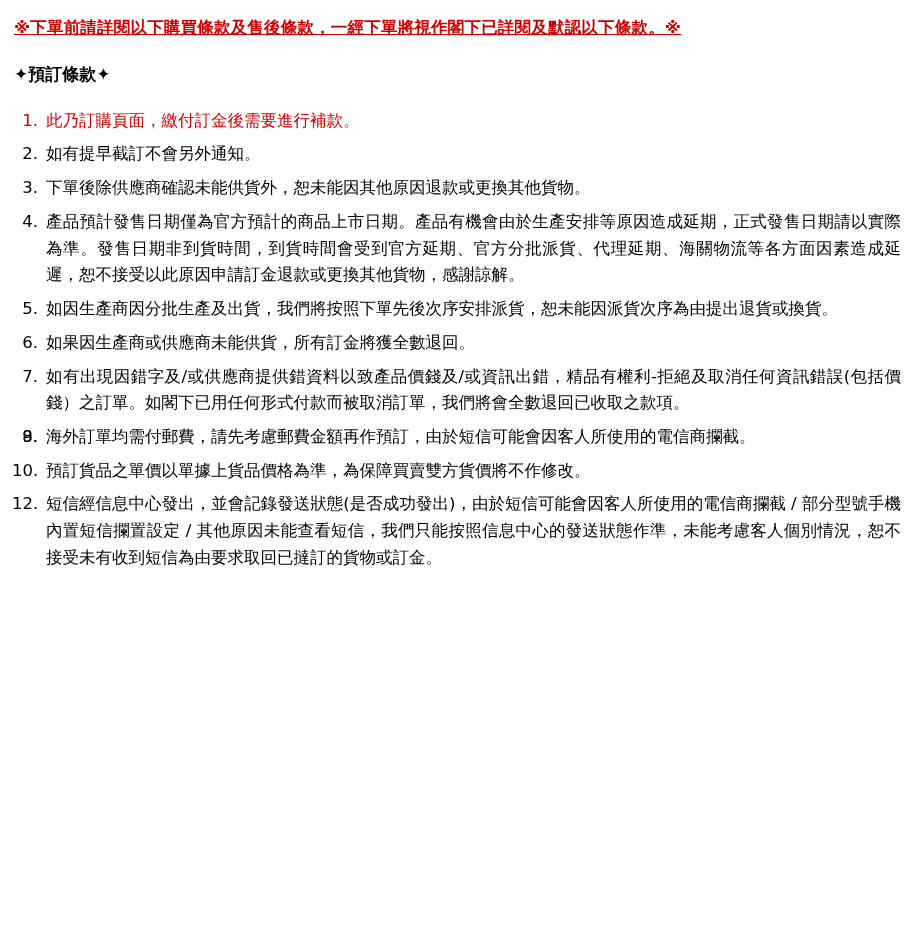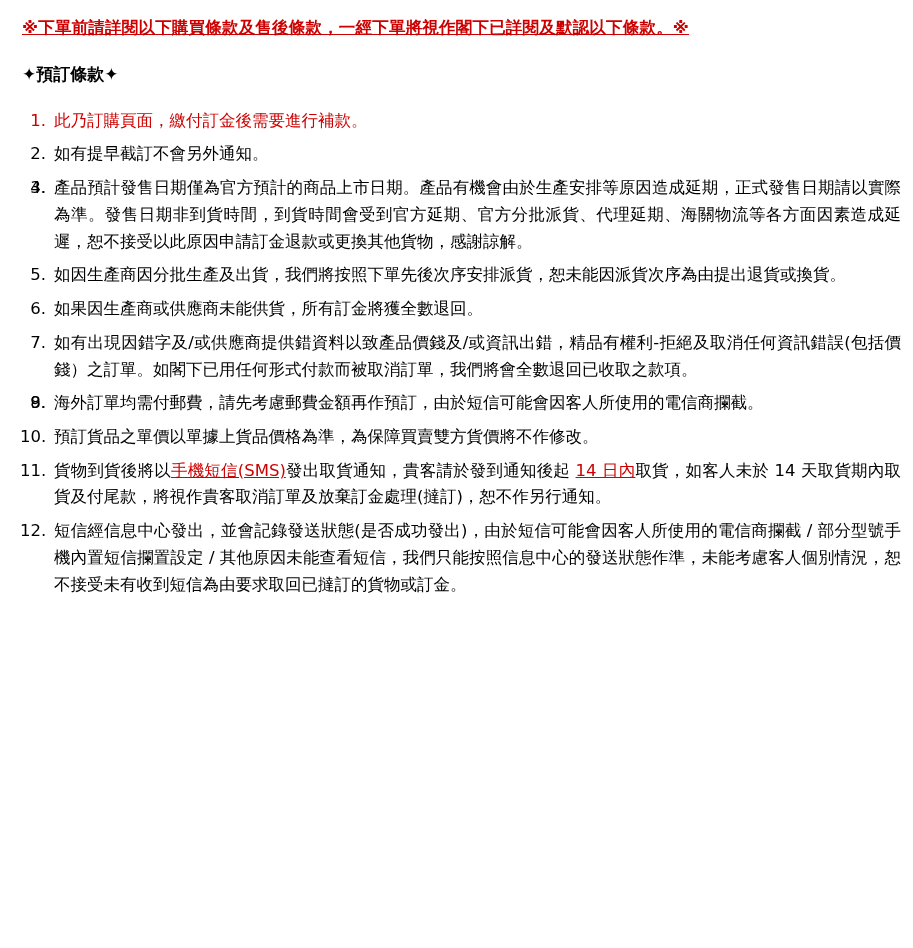--- a/index.html
+++ b/index.html
@@ -9,21 +9,21 @@
   }
   body {
     width: 913px;
     min-height: 948px;
     font-family: "DejaVu Sans", "Liberation Sans", sans-serif;
     color: #000000;
   }
   .page {
     width: 913px;
     box-sizing: border-box;
-    padding: 10px 12px 0 20px;
+    padding: 10px 12px 0 12px;
   }
   .notice {
     color: #cc0000;
     font-weight: bold;
     font-size: 16.5px;
     letter-spacing: 0.2px;
     line-height: 1.5;
     margin: 6px 0 0 2px;
     white-space: nowrap;
   }
@@ -81,26 +81,25 @@
 
 <div class="page">
 
   <div class="notice"><span class="u">※下單前請詳閱以下購買條款及售後條款，一經下單將視作閣下已詳閱及默認以下條款。※</span></div>
 
   <div class="section-title">✦預訂條款✦</div>
 
   <ol class="terms" id="terms-list">
       <li class="red"><span class="num">1.</span><span>此乃訂購頁面，繳付訂金後需要進行補款。</span></li>
       <li><span class="num">2.</span><span>如有提早截訂不會另外通知。</span></li>
-      <li><span class="num">3.</span></li>
+      <li><span class="num">3.</span><span>下單後除供應商確認未能供貨外，恕未能因其他原因退款或更換其他貨物。</span></li>
       <li><span class="num">4.</span><span>產品預計發售日期僅為官方預計的商品上市日期。產品有機會由於生產安排等原因造成延期，正式發售日期請以實際為準。發售日期非到貨時間，到貨時間會受到官方延期、官方分批派貨、代理延期、海關物流等各方面因素造成延遲，恕不接受以此原因申請訂金退款或更換其他貨物，感謝諒解。</span></li>
       <li><span class="num">5.</span><span>如因生產商因分批生產及出貨，我們將按照下單先後次序安排派貨，恕未能因派貨次序為由提出退貨或換貨。</span></li>
       <li><span class="num">6.</span><span>如果因生產商或供應商未能供貨，所有訂金將獲全數退回。</span></li>
       <li><span class="num">7.</span><span>如有出現因錯字及/或供應商提供錯資料以致產品價錢及/或資訊出錯，精品有權利-拒絕及取消任何資訊錯誤(包括價錢）之訂單。如閣下已用任何形式付款而被取消訂單，我們將會全數退回已收取之款項。</span></li>
       <li><span class="num">8.</span></li>
       <li><span class="num">9.</span><span>海外訂單均需付郵費，請先考慮郵費金額再作預訂，由於短信可能會因客人所使用的電信商攔截。</span></li>
       <li><span class="num">10.</span><span>預訂貨品之單價以單據上貨品價格為準，為保障買賣雙方貨價將不作修改。</span></li>
-      <li><span class="num">11.</span><span>貨物到貨後將以</span><span class="red-underline">手機短信(SMS)</span><span>發出取貨通知，貴客請於發到通知後起 </span><span class="red-underline">14 日內</span><span>取貨，如客人未於 14 天取貨期內取貨及付尾款，將視作貴客取消訂單及放棄訂金處理(撻訂)，恕不作另行通知。</span></li>
       <li><span class="num">12.</span><span>短信經信息中心發出，並會記錄發送狀態(是否成功發出)，由於短信可能會因客人所使用的電信商攔截 / 部分型號手機內置短信攔置設定 / 其他原因未能查看短信，我們只能按照信息中心的發送狀態作準，未能考慮客人個別情況，恕不接受未有收到短信為由要求取回已撻訂的貨物或訂金。</span></li>
     </ol>
 
   <div class="spacer"></div>
 </div>
 
 </body></html>

